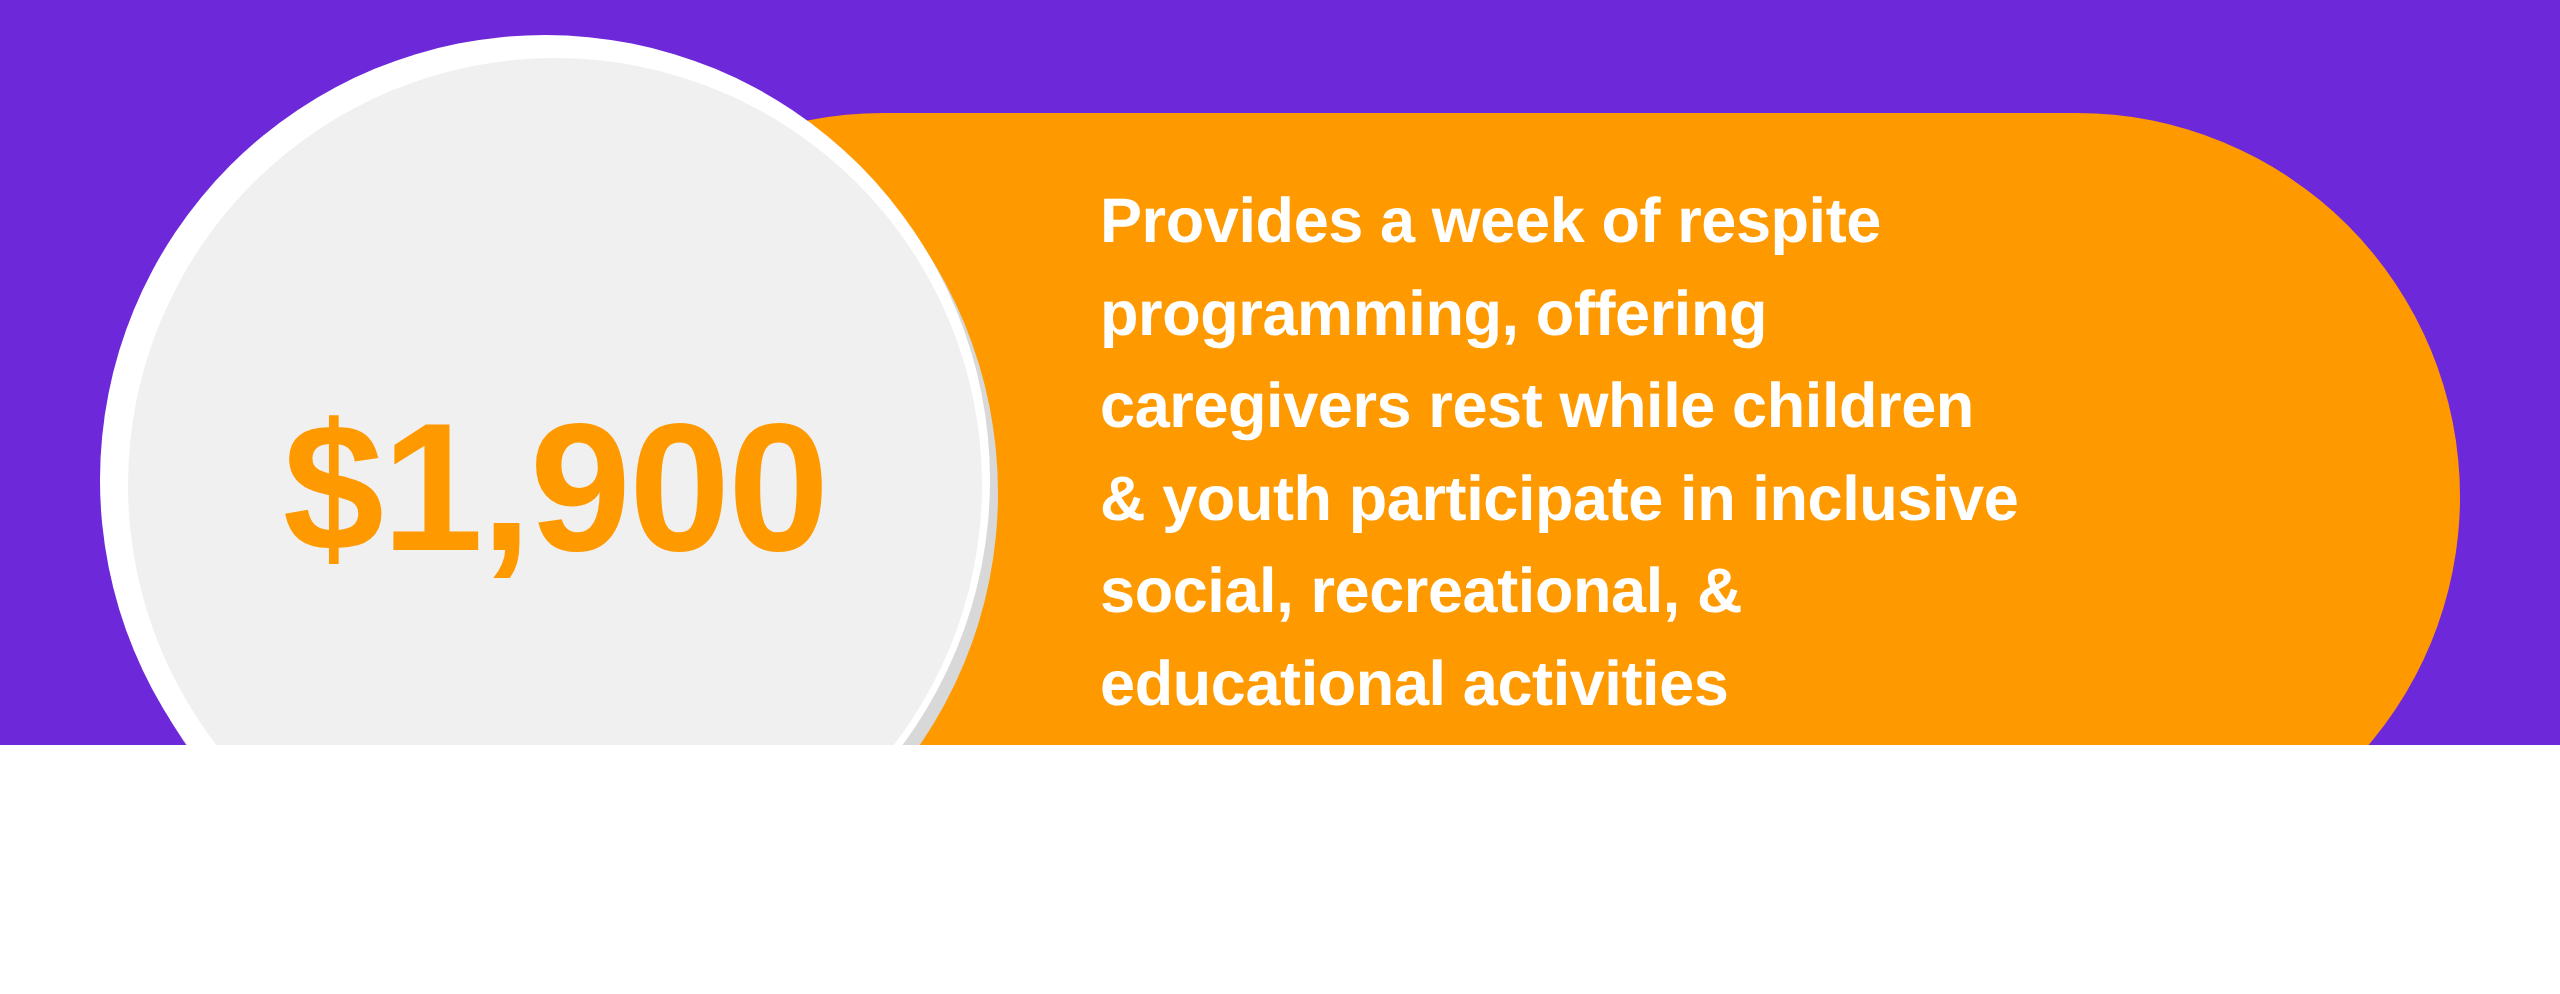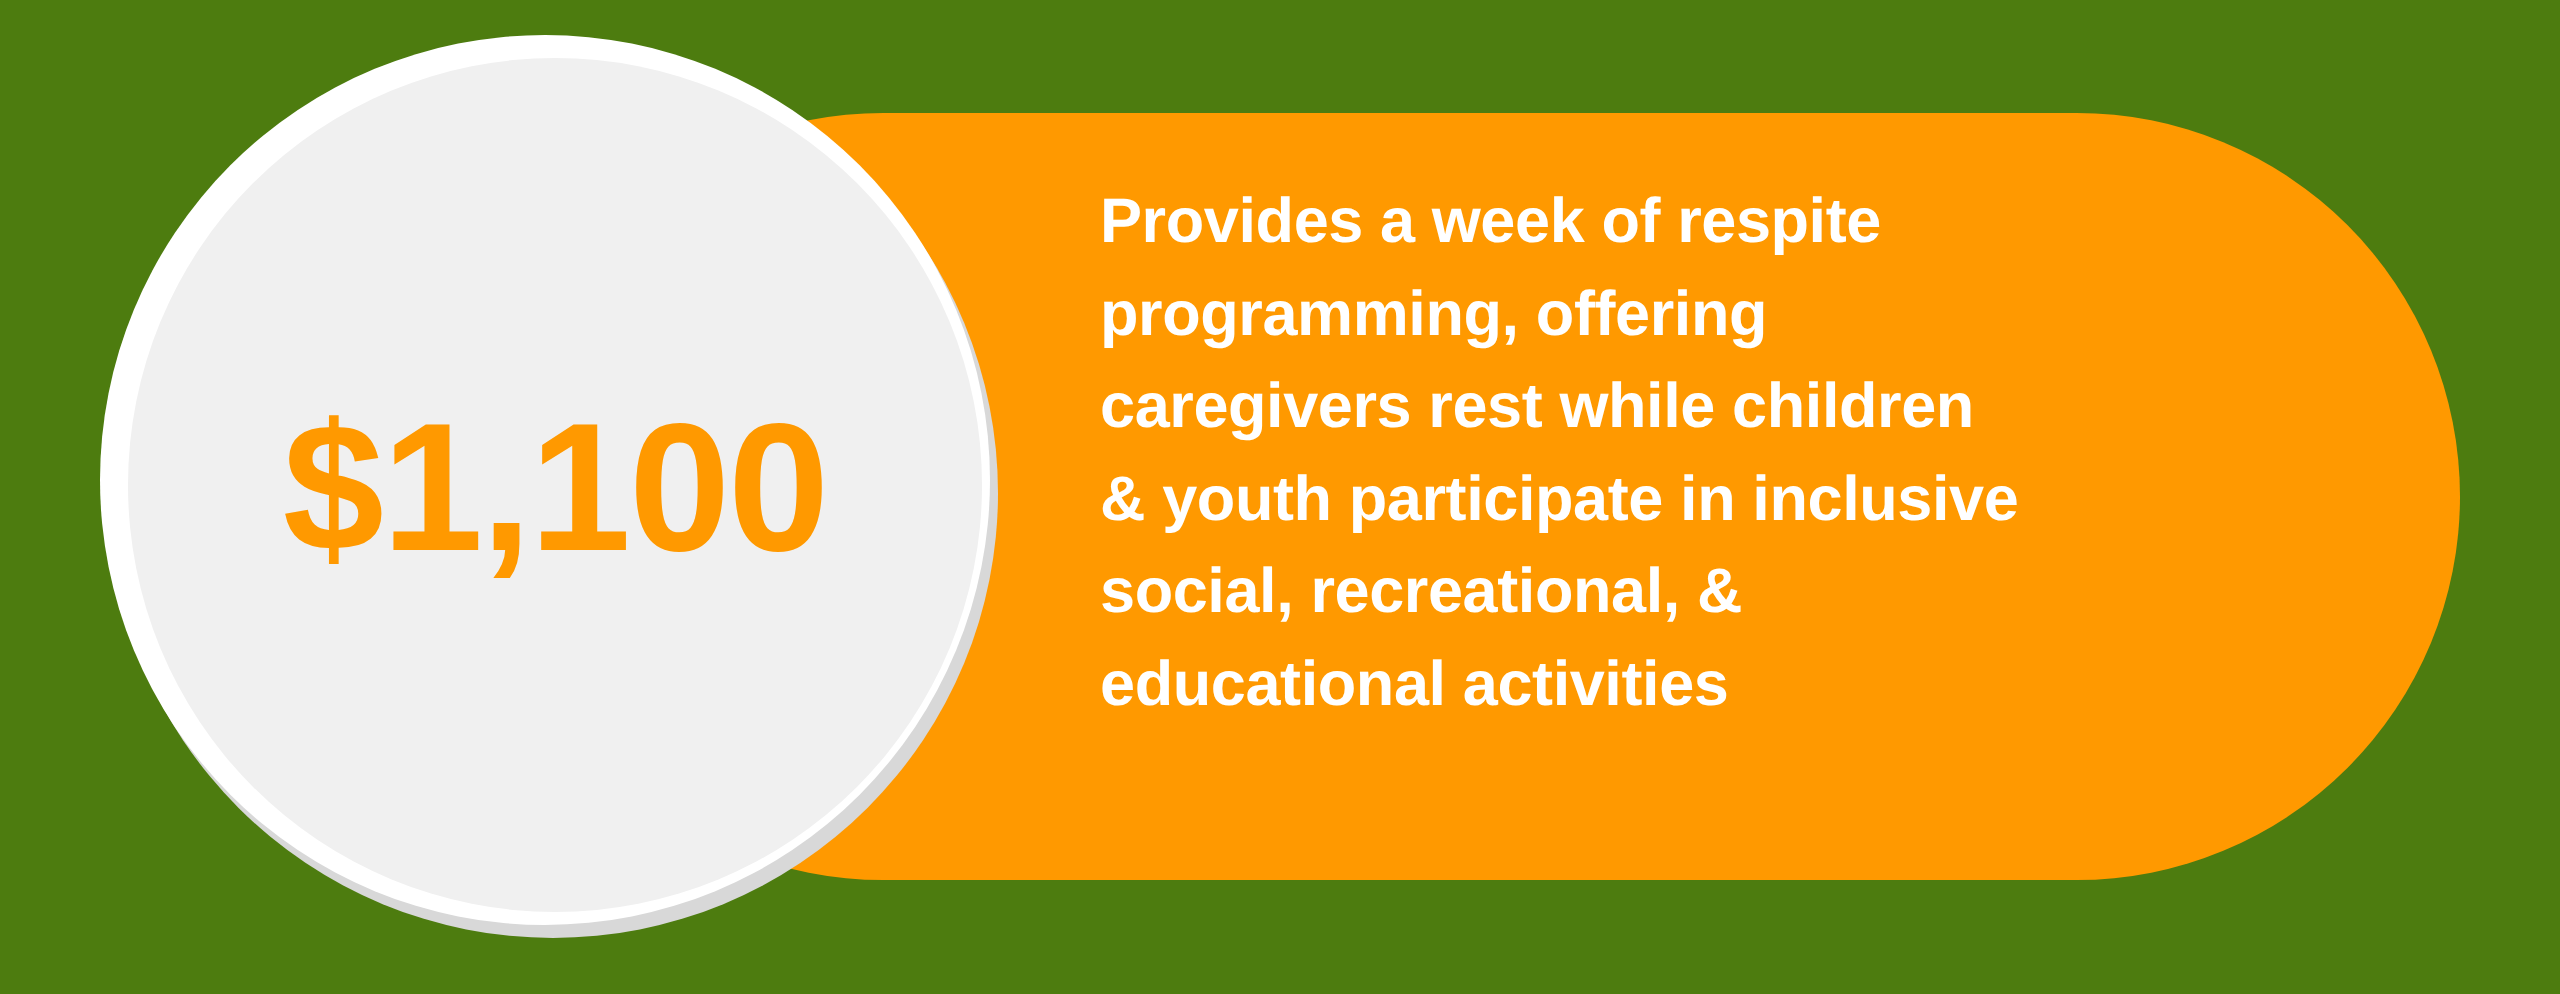--- a/index.html
+++ b/index.html
@@ -10,22 +10,22 @@
   body {
     width: 2560px;
     height: 994px;
     overflow: hidden;
     font-family: "Liberation Sans", sans-serif;
   }
 
   .card-canvas {
     position: relative;
     width: 2560px;
-    height: 994px;
-    background: #4d7c0f;
+    height: 745px;
+    background: #6d28d9;
     overflow: hidden;
   }
 
   
   .impact-pill {
     position: absolute;
     left: 500px;
     top: 113px;
     width: 1960px;
     height: 767px;
@@ -113,18 +113,18 @@
 programming, offering
 caregivers rest while children
 &amp; youth participate in inclusive
 social, recreational, &amp;
 educational activities</div>
 
   <div class="amount-circle-wrap">
     <div class="amount-circle-shadow"></div>
     <div class="amount-circle-outer">
       <div class="amount-circle-inner">
-        <span class="amount-value">$1,100</span>
+        <span class="amount-value">$1,900</span>
       </div>
     </div>
   </div>
 
 </div>
 
 </body></html>

